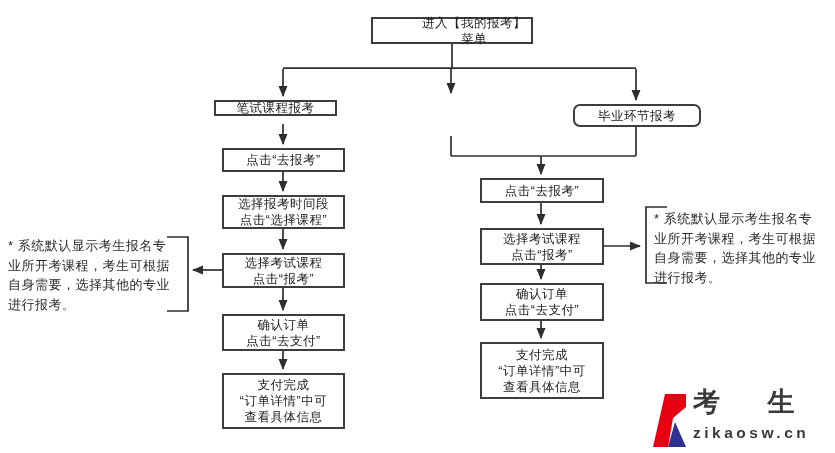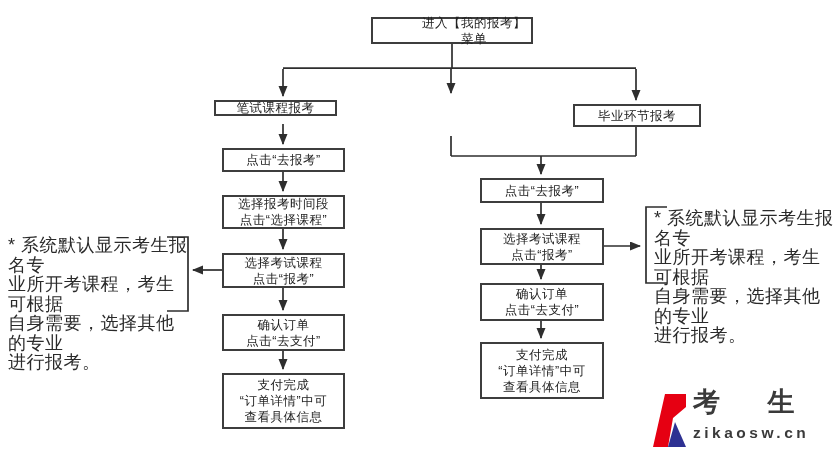--- a/index.html
+++ b/index.html
@@ -22,21 +22,21 @@
     letter-spacing:0.5px;
     display:flex;
     align-items:center;
     justify-content:center;
     text-align:center;
     white-space:pre-line;
   }
   .note{
     position:absolute;
     color:#2a2a2a;
-    font-size:18px;
+    font-size:13px;
     line-height:19.5px;
     letter-spacing:0.5px;
     white-space:pre-line;
   }
   .logo{
     position:absolute;
     left:650px;top:382px;
     display:flex;
     align-items:flex-start;
   }
@@ -98,21 +98,21 @@
       <path d="M167,237 H188 V311 H167"></path>
       <path d="M667,207 H646 V283 H667"></path>
     </g>
   </svg>
 
   <div class="box" style="left:371px;top:17px;width:162px;height:27px;padding-left:44px;">进入【我的报考】菜单</div>
 
   <div class="box" style="left:214px;top:100px;width:123px;height:16px;">笔试课程报考</div>
 
 
-  <div class="box" style="left:573px;top:104px;width:128px;height:23px;">毕业环节报考</div>
+  <div class="box" style="left:573px;top:104px;width:128px;height:23px;border-radius:7px;">毕业环节报考</div>
 
   <div class="box" style="left:222px;top:148px;width:123px;height:24px;">点击“去报考”</div>
 
   <div class="box" style="left:222px;top:195px;width:123px;height:34px;text-align:center;">选择报考时间段
 点击“选择课程”</div>
 
   <div class="box" style="left:222px;top:253px;width:123px;height:35px;">选择考试课程
 点击“报考”</div>
 
   <div class="box" style="left:222px;top:314px;width:123px;height:37px;">确认订单

